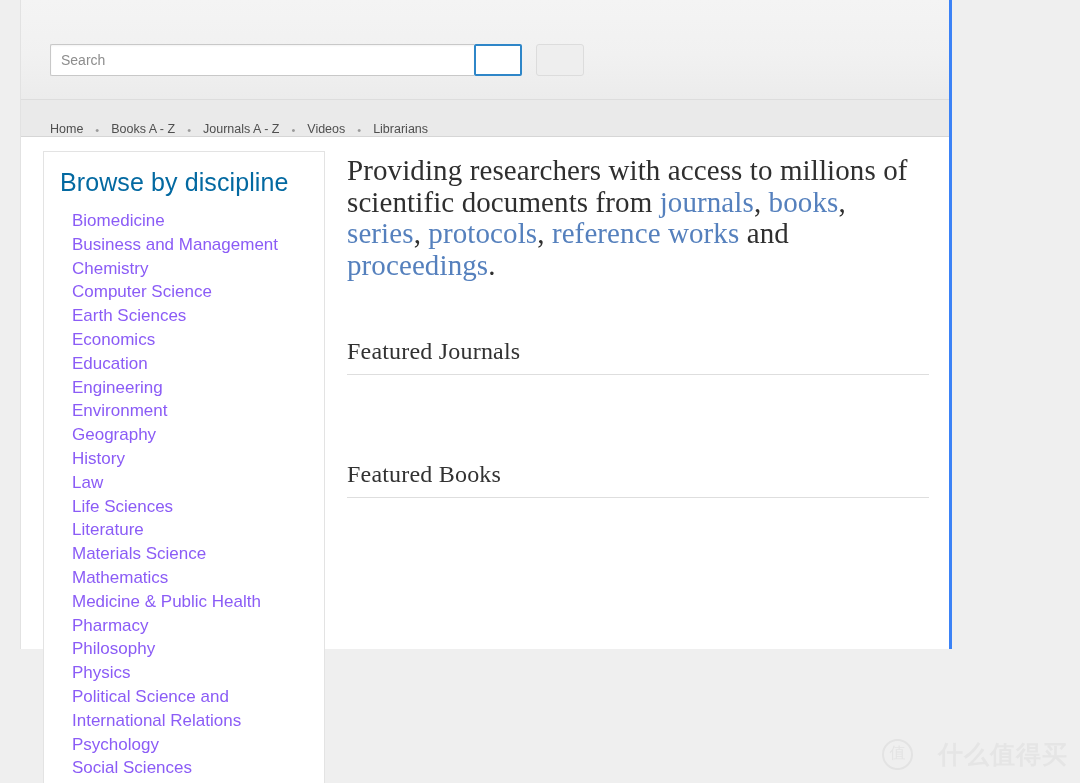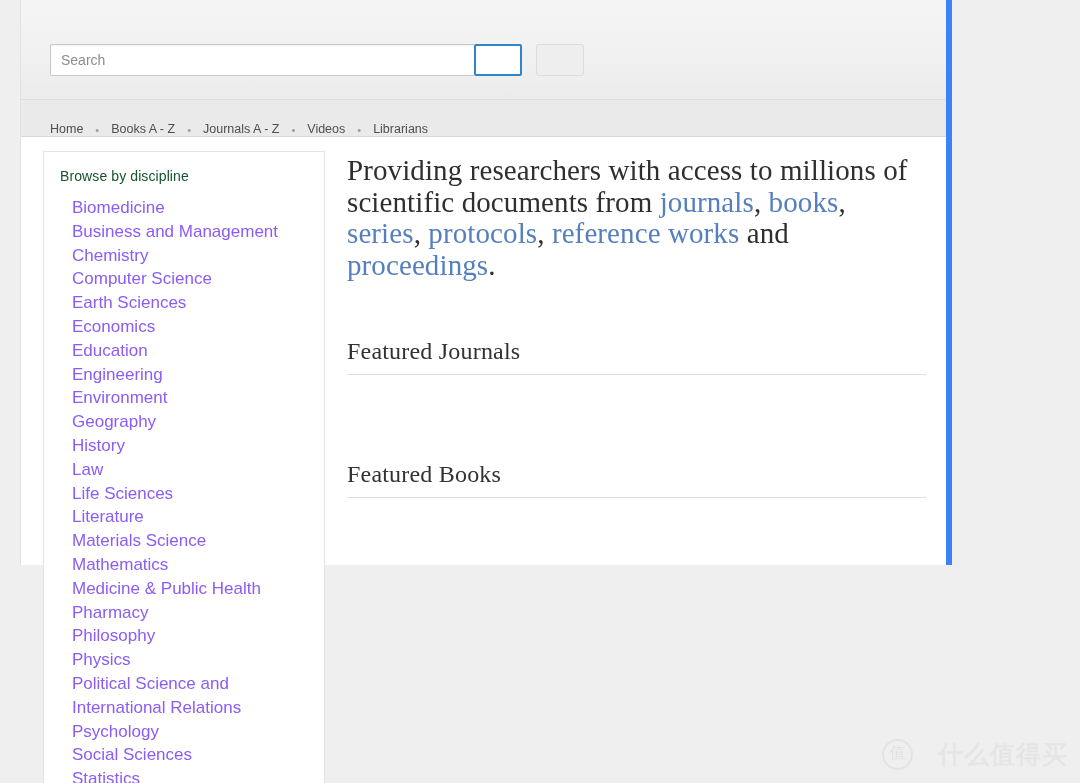--- a/index.html
+++ b/index.html
@@ -21,24 +21,24 @@
     width: 1080px;
     height: 783px;
     background: #efefef;
   }
 
   #page {
     position: absolute;
     left: 20px;
     top: 0;
     width: 932px;
-    height: 565px;
+    height: 649px;
     background: #ffffff;
     border-left: 1px solid #e2e2e2;
-    border-right: 6px solid #3b82f6;
+    border-right: 3px solid #3b82f6;
     box-sizing: border-box;
   }
 
   
   .header-band {
     position: relative;
     height: 100px;
     background: linear-gradient(to bottom, #f4f4f4 0%, #f1f1f1 55%, #ececec 100%);
     border-bottom: 1px solid #dddddd;
     box-sizing: border-box;
@@ -130,22 +130,22 @@
     width: 282px;
     margin-left: 22px;
     background: #ffffff;
     border: 1px solid #e3e3e3;
     border-bottom: none;
     box-sizing: border-box;
     padding: 16px 0 10px 0;
     min-height: 640px;
   }
   .sidebar-title {
-    font-size: 14px;
-    color: #14532d;
+    font-size: 25px;
+    color: #0369a1;
     font-weight: normal;
     margin: 0 0 12px 16px;
     letter-spacing: 0.1px;
   }
   .discipline-list {
     list-style: none;
     margin: 0;
     padding: 0 14px 0 28px;
   }
   .discipline-list li { margin: 0; padding: 0; }

